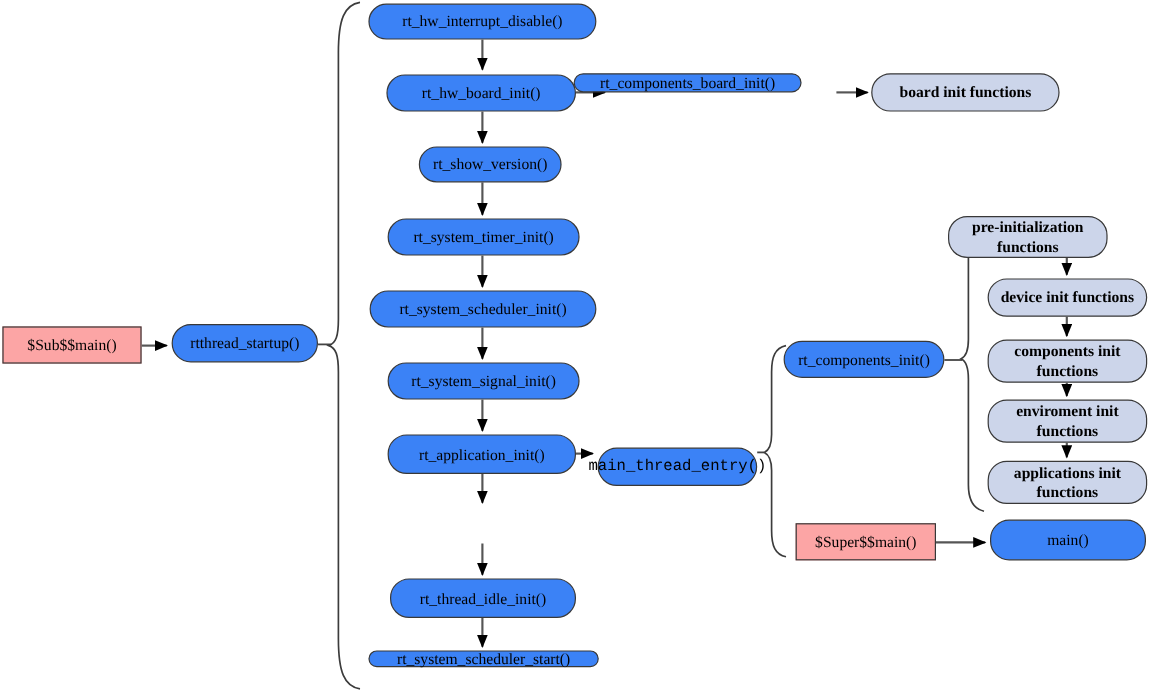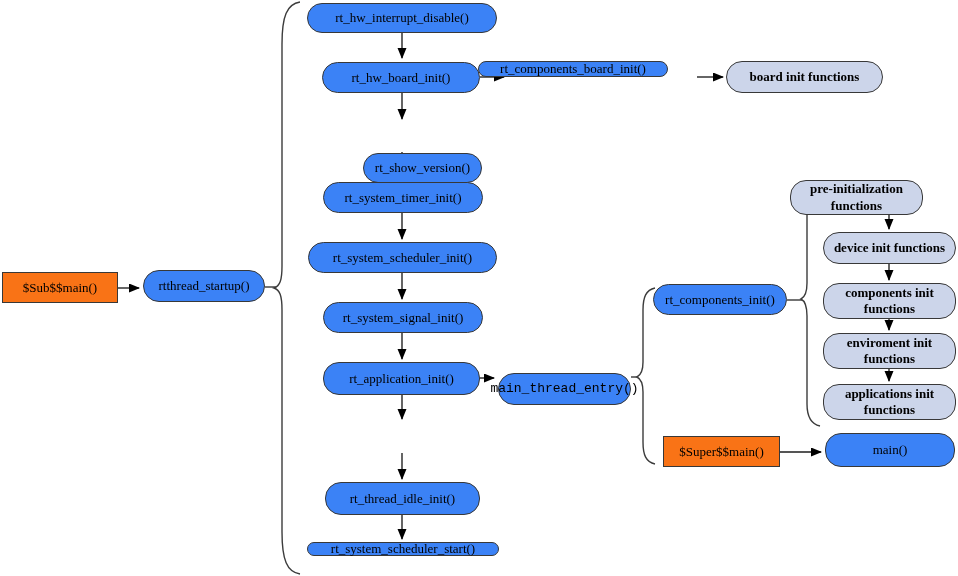--- a/index.html
+++ b/index.html
@@ -38,21 +38,21 @@
     white-space: nowrap;
   }
   .node.blue {
     background: #ccd5ea;
     white-space: normal;
     line-height: 1.25;
     padding: 0 6px;
     font-weight: bold;
   }
   .node.tan {
-    background: #f97316;
+    background: #fca5a5;
     border-radius: 0;
     border-width: 1.5px;
     text-align: center;
   }
 </style>
 </head>
 <body>
 
 <div id="canvas">
 
@@ -103,21 +103,21 @@
     </g>
   </svg>
 
   <div class="node tan" style="left:2px; top:272px; width:116px; height:31px;">$Sub$$main()</div>
   <div class="node" style="left:143px; top:270px; width:122px; height:32px;">rtthread_startup()</div>
 
   <div class="node" style="left:307px; top:3px; width:190px; height:30px;">rt_hw_interrupt_disable()</div>
   <div class="node" style="left:322px; top:62px; width:158px; height:31px;">rt_hw_board_init()</div>
   <div class="node" style="left:478px; top:61px; width:190px; height:16px;">rt_components_board_init()</div>
   <div class="node blue" style="left:726px; top:61px; width:157px; height:32px;">board init functions</div>
-  <div class="node" style="left:363px; top:122px; width:119px; height:30px;margin-top:31px;">rt_show_version()</div>
+  <div class="node" style="left:349px; top:122px; width:119px; height:30px;">rt_show_version()</div>
   <div class="node" style="left:323px; top:182px; width:160px; height:31px;">rt_system_timer_init()</div>
   <div class="node" style="left:308px; top:242px; width:189px; height:31px;">rt_system_scheduler_init()</div>
   <div class="node" style="left:323px; top:302px; width:160px; height:31px;">rt_system_signal_init()</div>
   <div class="node" style="left:323px; top:362px; width:157px; height:33px;">rt_application_init()</div>
   <div class="node" style="left:498px; top:373px; width:133px; height:32px;font-family:Liberation Mono, monospace;">main_thread_entry()</div>
   <div class="node" style="left:325px; top:482px; width:155px; height:33px;">rt_thread_idle_init()</div>
   <div class="node" style="left:307px; top:542px; width:192px; height:14px;">rt_system_scheduler_start()</div>
 
   <div class="node" style="left:653px; top:284px; width:134px; height:31px;">rt_components_init()</div>
   <div class="node blue" style="left:790px; top:180px; width:133px; height:35px;">pre-initialization functions</div>

